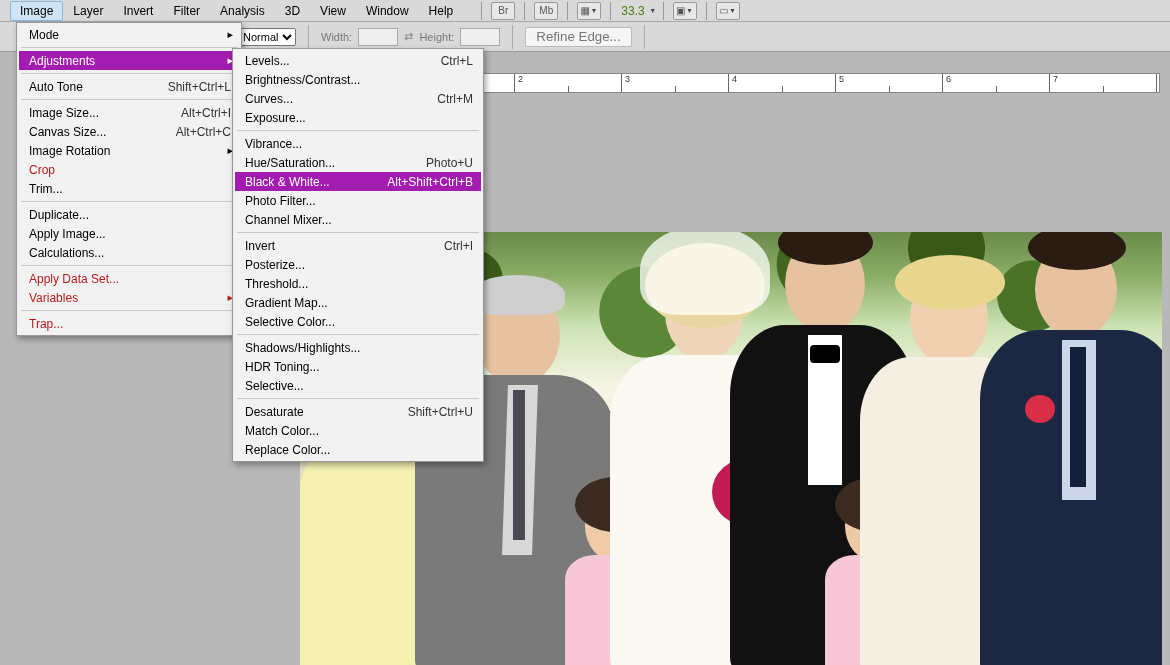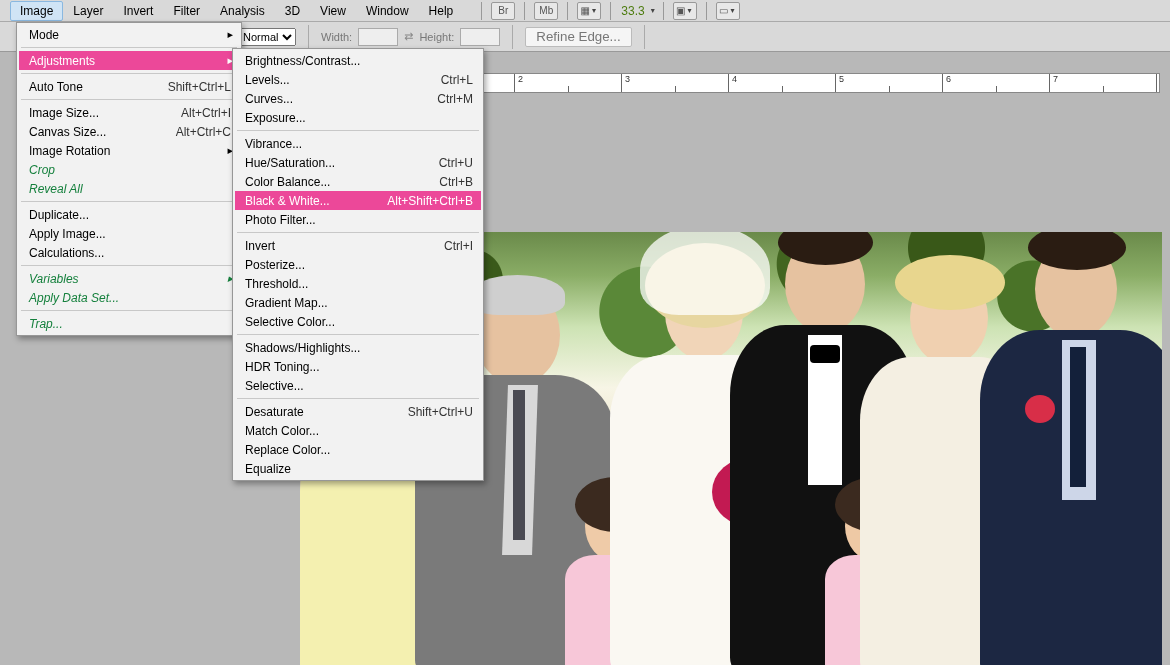--- a/index.html
+++ b/index.html
@@ -185,23 +185,23 @@
     position: relative;
   }
   .menu .row.sep {
     height: 0;
     border-top: 1px solid #c8c8c8;
     margin: 3px 2px;
     padding: 0;
   }
   .menu .row .label { flex: 1; }
   .menu .row .sc   { color: #333; font-size: 12px; padding-left: 18px; }
-  .menu .row.disabled { color: #15803d; font-style: italic; }
+  .menu .row.disabled { color: #b91c1c; }
   .menu .row.highlight {
-    background: #ec4899;
+    background: #a21caf;
     color: #fff;
     align-items: center;
   }
   .menu .row.highlight .sc { color: #fff; }
   .menu .row.hasSub::after {
     content: "▸";
     position: absolute;
     right: 6px;
     font-size: 11px;
   }
@@ -359,80 +359,79 @@
     <div class="row">
       <span class="label">Canvas Size...</span>
       <span class="sc">Alt+Ctrl+C</span>
     </div>
     <div class="row hasSub">
       <span class="label">Image Rotation</span>
     </div>
     <div class="row disabled">
       <span class="label">Crop</span>
     </div>
+    <div class="row">
+      <span class="label">Trim...</span>
+    </div>
+    <div class="row sep"></div>
+    <div class="row">
+      <span class="label">Duplicate...</span>
+    </div>
+    <div class="row">
+      <span class="label">Apply Image...</span>
+    </div>
+    <div class="row">
+      <span class="label">Calculations...</span>
+    </div>
+    <div class="row sep"></div>
     <div class="row disabled">
-      <span class="label">Reveal All</span>
-    </div>
-    <div class="row sep"></div>
-    <div class="row">
-      <span class="label">Duplicate...</span>
-    </div>
-    <div class="row">
-      <span class="label">Apply Image...</span>
-    </div>
-    <div class="row">
-      <span class="label">Calculations...</span>
-    </div>
-    <div class="row sep"></div>
+      <span class="label">Apply Data Set...</span>
+    </div>
     <div class="row disabled hasSub">
       <span class="label">Variables</span>
     </div>
-    <div class="row disabled">
-      <span class="label">Apply Data Set...</span>
-    </div>
     <div class="row sep"></div>
     <div class="row disabled">
       <span class="label">Trap...</span>
     </div>
   </div>
 
 <div class="menu" id="adjustments-menu">
     <div class="row">
-      <span class="label">Brightness/Contrast...</span>
-    </div>
-    <div class="row">
       <span class="label">Levels...</span>
       <span class="sc">Ctrl+L</span>
     </div>
     <div class="row">
+      <span class="label">Brightness/Contrast...</span>
+    </div>
+    <div class="row">
       <span class="label">Curves...</span>
       <span class="sc">Ctrl+M</span>
     </div>
     <div class="row">
       <span class="label">Exposure...</span>
     </div>
     <div class="row sep"></div>
     <div class="row">
       <span class="label">Vibrance...</span>
     </div>
     <div class="row">
       <span class="label">Hue/Saturation...</span>
-      <span class="sc">Ctrl+U</span>
-    </div>
-    <div class="row">
-      <span class="label">Color Balance...</span>
-      <span class="sc">Ctrl+B</span>
+      <span class="sc">Photo+U</span>
     </div>
     <div class="row highlight">
       <span class="label">Black &amp; White...</span>
       <span class="sc">Alt+Shift+Ctrl+B</span>
     </div>
     <div class="row">
       <span class="label">Photo Filter...</span>
     </div>
+    <div class="row">
+      <span class="label">Channel Mixer...</span>
+    </div>
     <div class="row sep"></div>
     <div class="row">
       <span class="label">Invert</span>
       <span class="sc">Ctrl+I</span>
     </div>
     <div class="row">
       <span class="label">Posterize...</span>
     </div>
     <div class="row">
       <span class="label">Threshold...</span>
@@ -457,16 +456,13 @@
     <div class="row">
       <span class="label">Desaturate</span>
       <span class="sc">Shift+Ctrl+U</span>
     </div>
     <div class="row">
       <span class="label">Match Color...</span>
     </div>
     <div class="row">
       <span class="label">Replace Color...</span>
     </div>
-    <div class="row">
-      <span class="label">Equalize</span>
-    </div>
   </div>
 
 </body></html>

